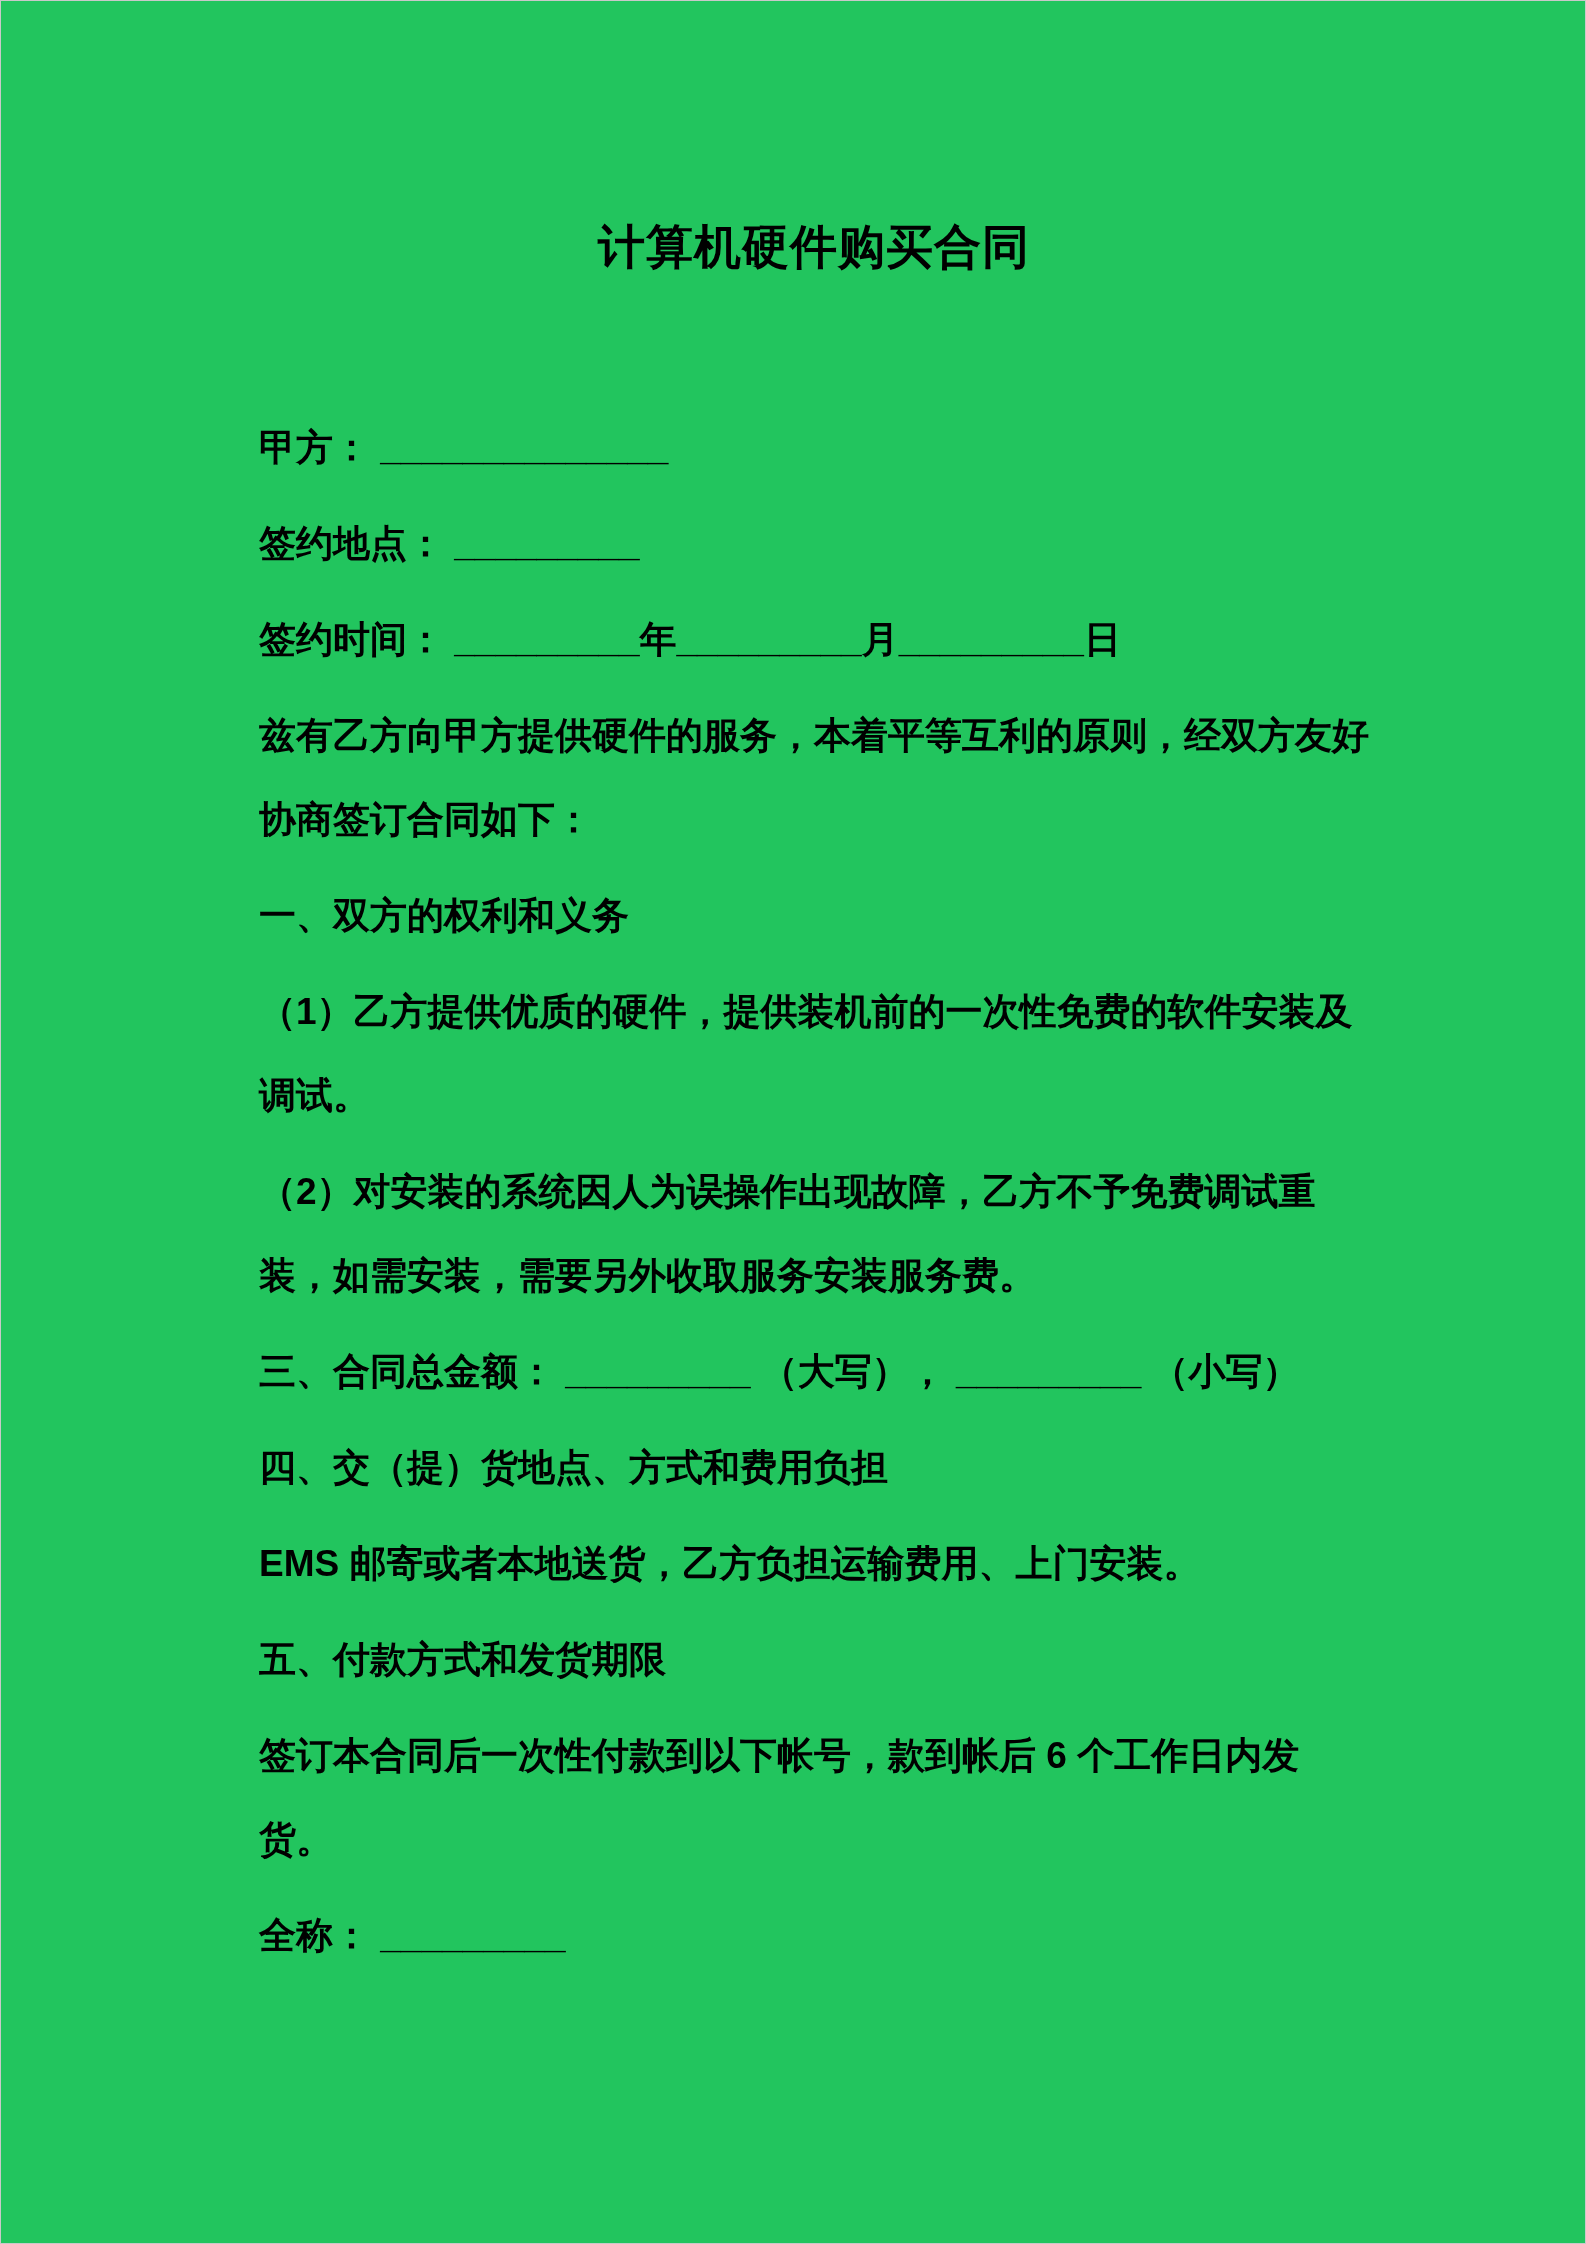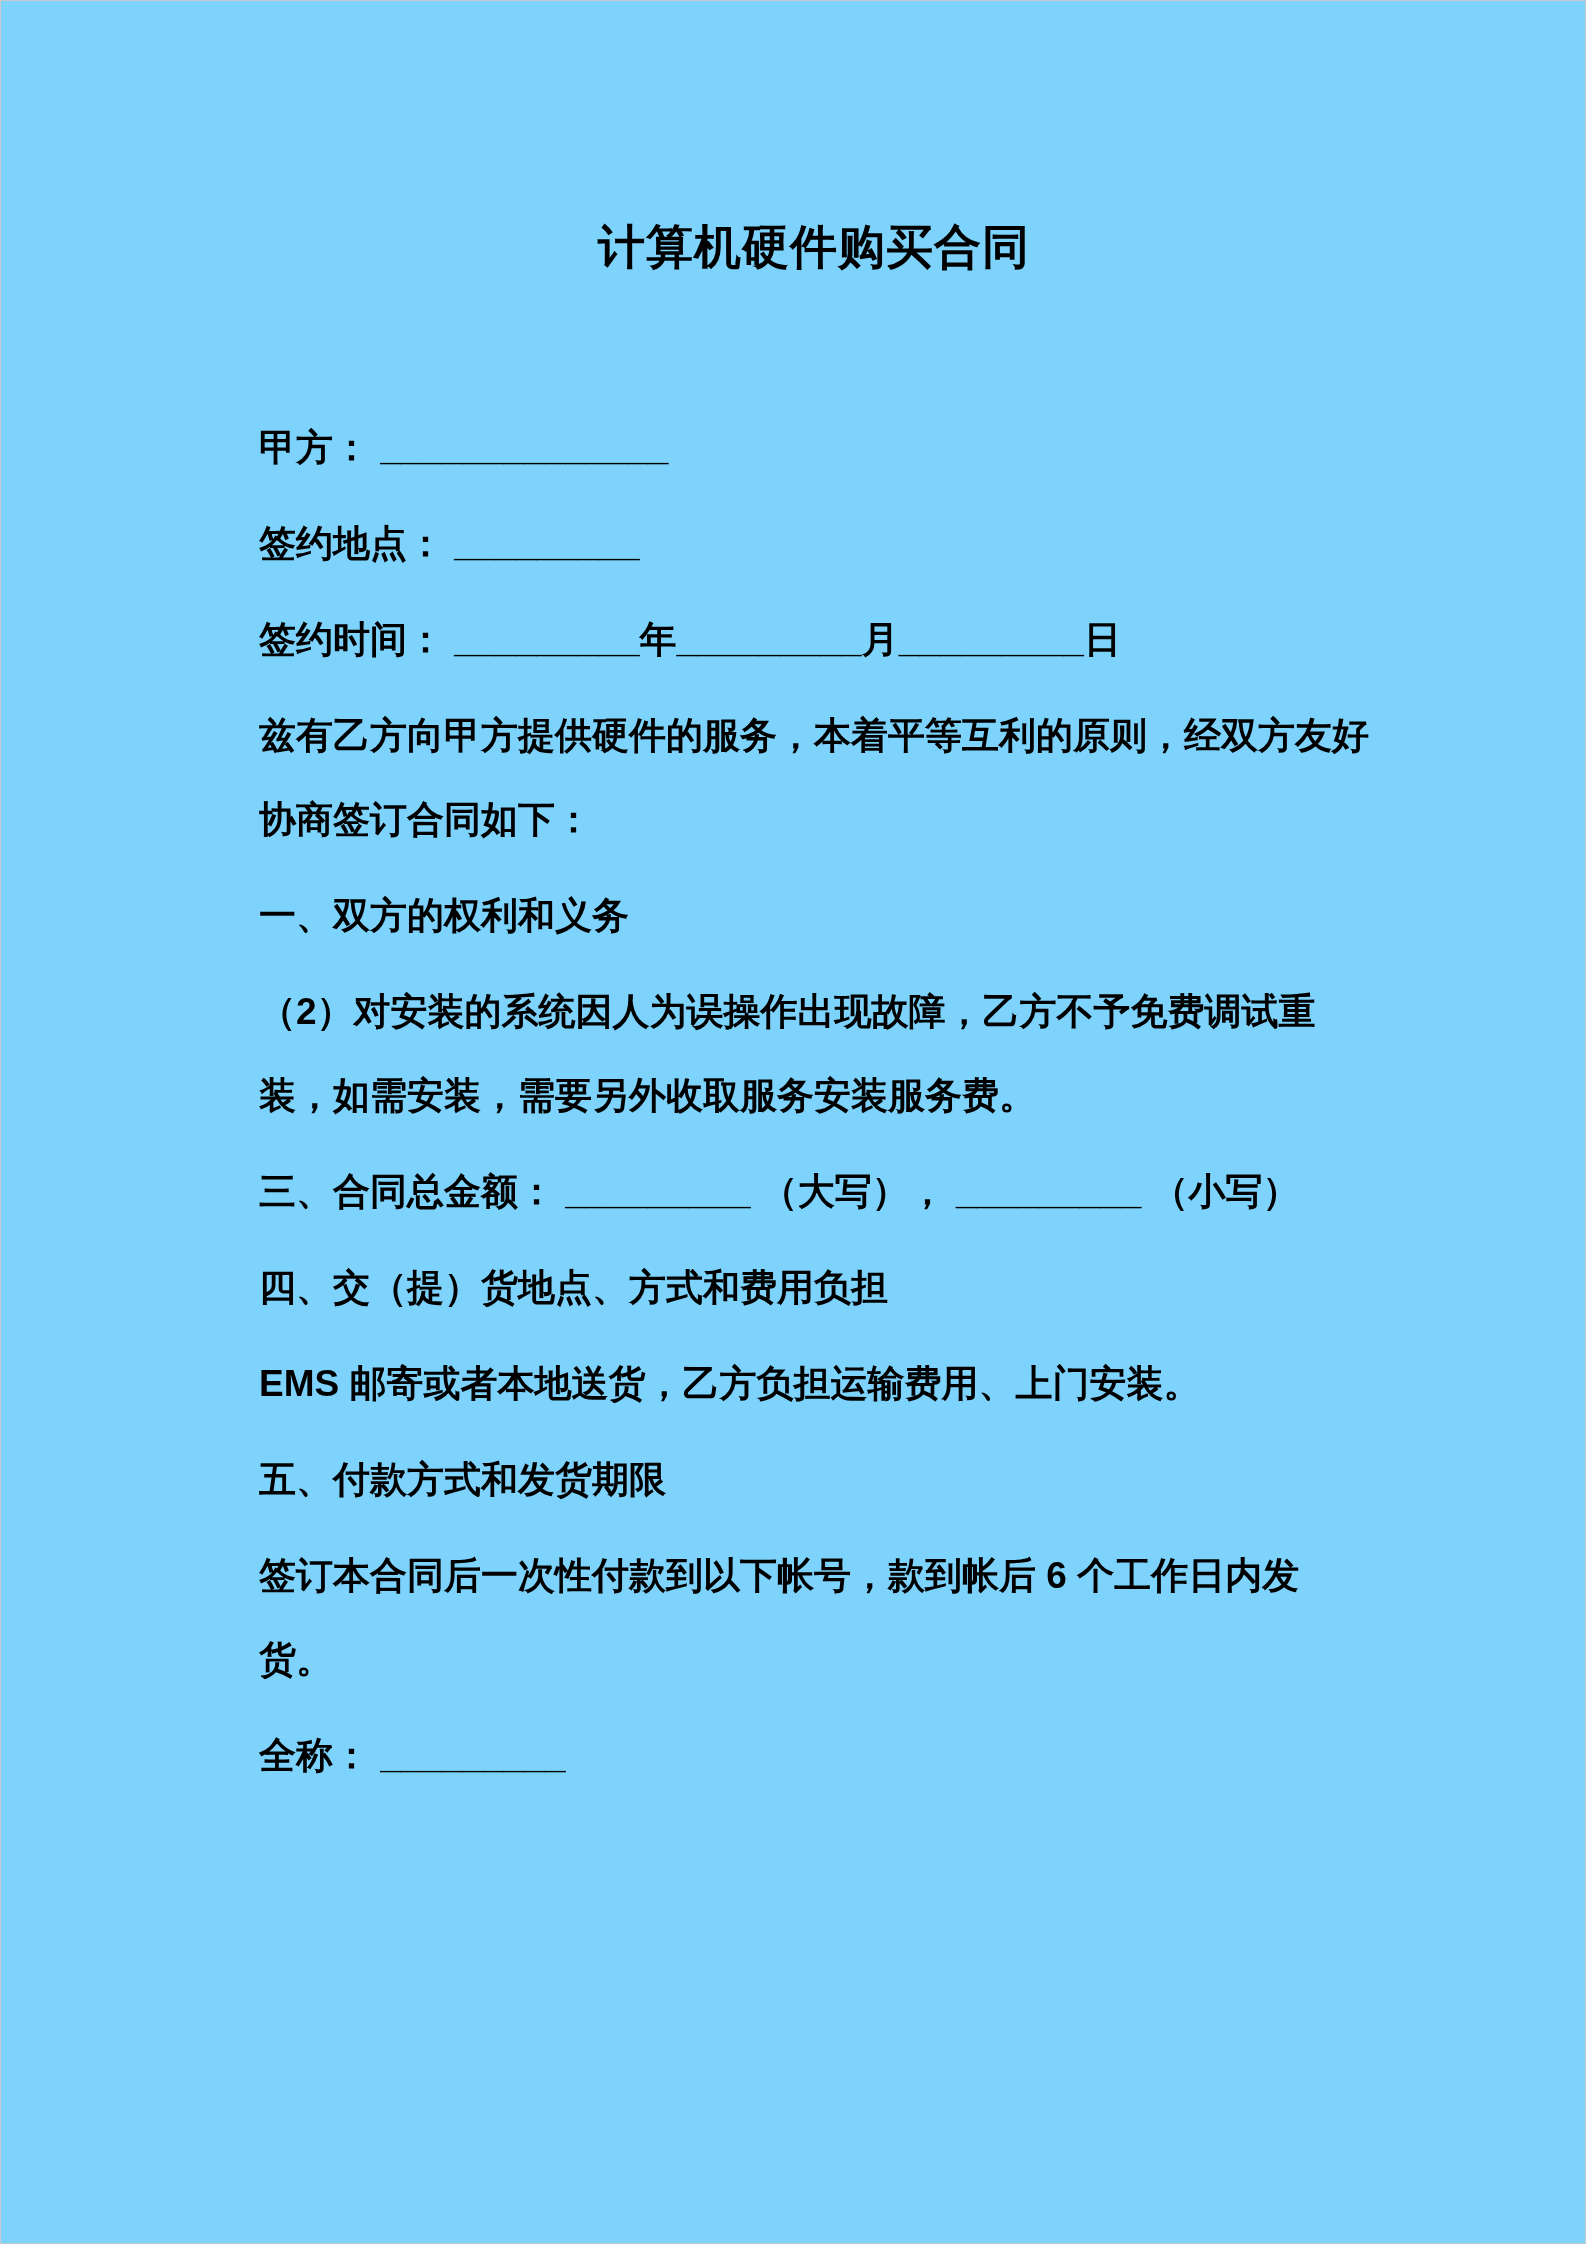--- a/index.html
+++ b/index.html
@@ -5,21 +5,21 @@
   html, body {
     margin: 0;
     padding: 0;
     background: #ffffff;
   }
   .page {
     position: relative;
     width: 1586px;
     height: 2244px;
     box-sizing: border-box;
-    background: #7dd3fc;
+    background: #22c55e;
     border: 1px solid #c9c9c9;
     padding: 212px 204px 0 246px;
     font-family: "Liberation Sans", "DejaVu Sans", sans-serif;
     color: #000000;
     overflow: hidden;
   }
   .doc-title {
     margin: 0 0 125px 0;
     font-size: 47px;
     line-height: 68px;
@@ -42,20 +42,21 @@
 <body>
 
 <div class="page">
   <h1 class="doc-title">计算机硬件购买合同</h1>
   <div class="doc-body">
     <p>甲方： ______________</p>
     <p>签约地点： _________</p>
     <p>签约时间： _________年_________月_________日</p>
     <p>兹有乙方向甲方提供硬件的服务，本着平等互利的原则，经双方友好协商签订合同如下：</p>
     <p>一、双方的权利和义务</p>
+    <p>（1）乙方提供优质的硬件，提供装机前的一次性免费的软件安装及调试。</p>
     <p>（2）对安装的系统因人为误操作出现故障，乙方不予免费调试重装，如需安装，需要另外收取服务安装服务费。</p>
     <p>三、合同总金额： _________ （大写）， _________ （小写）</p>
     <p>四、交（提）货地点、方式和费用负担</p>
     <p>EMS 邮寄或者本地送货，乙方负担运输费用、上门安装。</p>
     <p>五、付款方式和发货期限</p>
     <p>签订本合同后一次性付款到以下帐号，款到帐后 6 个工作日内发货。</p>
     <p>全称： _________</p>
   </div>
 </div>
 

